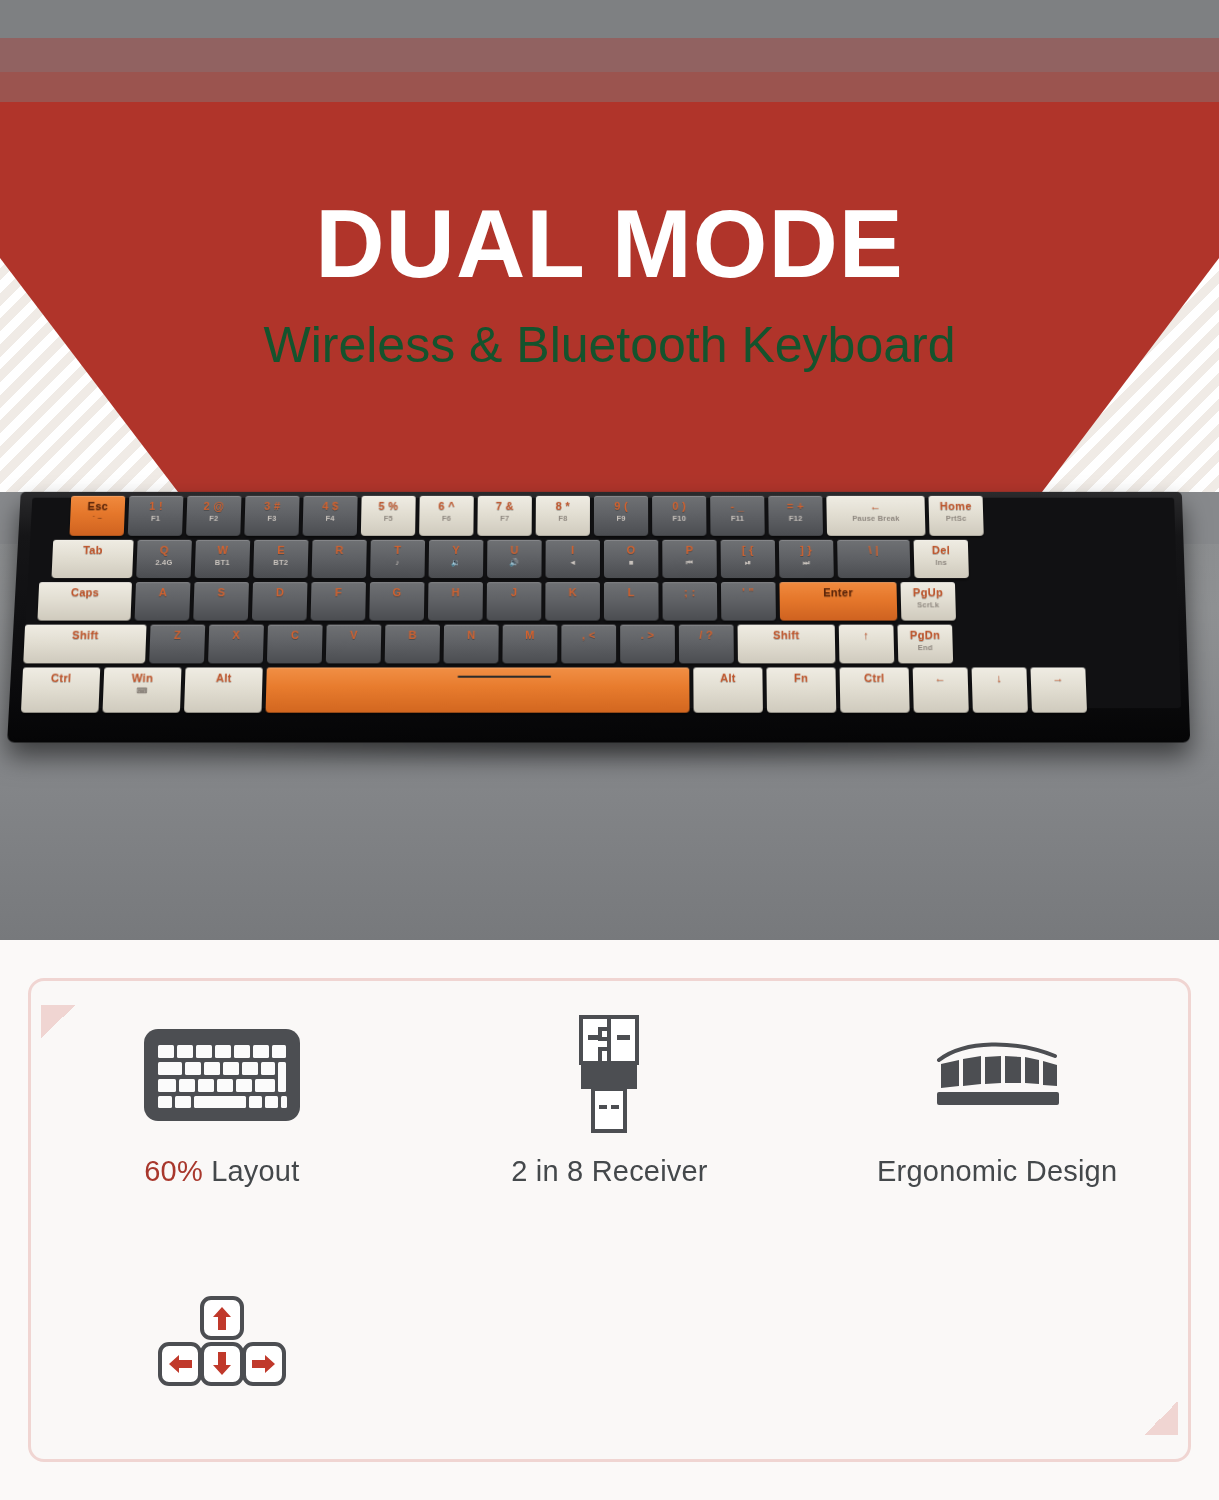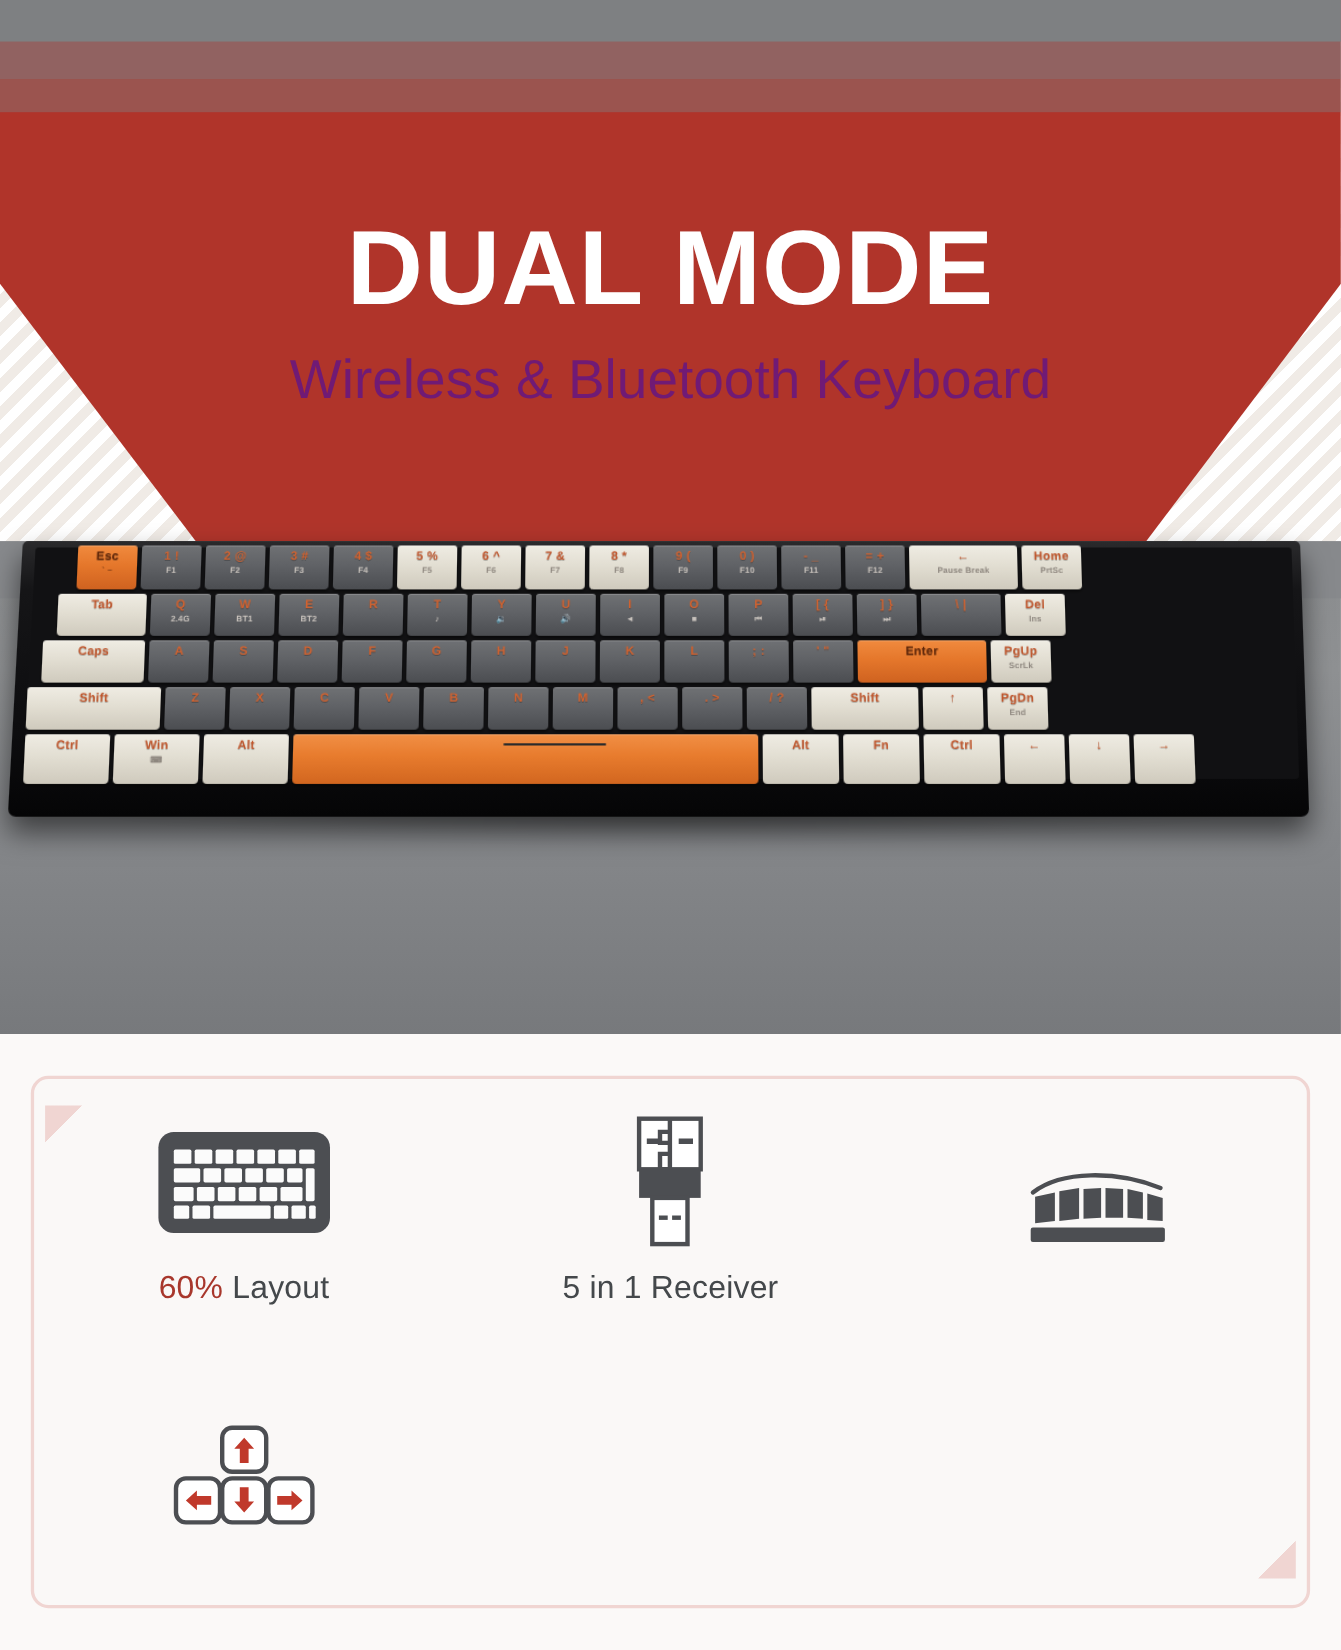--- a/index.html
+++ b/index.html
@@ -50,21 +50,21 @@
   .hero-text { position:absolute; left:0; top:0; width:1219px; z-index:5; text-align:center; }
   .hero-title {
     margin-top:196px;
     font-size:96px; font-weight:700; color:#ffffff;
     letter-spacing:1px; line-height:1;
     font-family:"Liberation Sans", sans-serif;
     text-align:center;
   }
   .hero-sub {
     margin-top:26px;
-    font-size:50px; font-weight:400; color:#701a75;
+    font-size:50px; font-weight:400; color:#14532d;
     line-height:1.1;
   }
 
   
   .photo {
     position:absolute; left:0; top:492px; width:1219px; height:448px;
     background:linear-gradient(180deg,#8a8c8e 0%, #8f9193 26%, #85878a 60%, #77797c 100%);
     overflow:hidden;
   }
   .desk-top {
@@ -477,37 +477,38 @@
      <rect x="14" y="4" width="56" height="46" fill="#fff" stroke="#4c4e52" stroke-width="4"></rect>
      <path d="M42 4 v12 h-9 v10 h9 v10 h-9 v14 h9 v-46" fill="none" stroke="#4c4e52" stroke-width="4"></path>
      <rect x="21" y="22" width="13" height="5" fill="#4c4e52"></rect>
      <rect x="50" y="22" width="13" height="5" fill="#4c4e52"></rect>
      <rect x="14" y="50" width="56" height="26" fill="#4c4e52"></rect>
      <rect x="26" y="76" width="32" height="42" fill="#fff" stroke="#4c4e52" stroke-width="4"></rect>
      <rect x="32" y="92" width="8" height="4" fill="#4c4e52"></rect>
      <rect x="44" y="92" width="8" height="4" fill="#4c4e52"></rect>
    </svg>
           </div>
-          <div class="cell-label"><span>5 in 1 Receiver</span></div>
+          <div class="cell-label"><span>2 in 8 Receiver</span></div>
         </div>
         <div class="cell">
           <div class="icon-box">
             <svg width="132" height="74" viewBox="0 0 132 74">
      <path d="M8 22 C34 2 84 2 124 18" fill="none" stroke="#4c4e52" stroke-width="4" stroke-linecap="round"></path>
      <g fill="#4c4e52">
        <path d="M10 26 L28 22 L28 48 L10 50 Z"></path>
        <path d="M32 21 L50 18 L50 46 L32 48 Z"></path>
        <path d="M54 19 L70 18 L70 45 L54 46 Z"></path>
        <path d="M74 18 L90 19 L90 45 L74 45 Z"></path>
        <path d="M94 19 L108 22 L108 46 L94 45 Z"></path>
        <path d="M112 23 L126 27 L126 48 L112 47 Z"></path>
      </g>
      <rect x="6" y="54" width="122" height="13" rx="2" fill="#4c4e52"></rect>
    </svg>
           </div>
+          <div class="cell-label"><span>Ergonomic Design</span></div>
         </div>
         <div class="cell">
           <div class="icon-box">
             <svg width="130" height="94" viewBox="0 0 130 94">
      <rect x="45" y="4" width="40" height="40" rx="9" fill="#fff" stroke="#4c4e52" stroke-width="4"></rect>
      <rect x="3" y="50" width="40" height="40" rx="9" fill="#fff" stroke="#4c4e52" stroke-width="4"></rect>
      <rect x="45" y="50" width="40" height="40" rx="9" fill="#fff" stroke="#4c4e52" stroke-width="4"></rect>
      <rect x="87" y="50" width="40" height="40" rx="9" fill="#fff" stroke="#4c4e52" stroke-width="4"></rect>
      <g fill="#c0392b">
        <path d="M65 13 l9 10 h-5 v13 h-8 v-13 h-5 z"></path>

